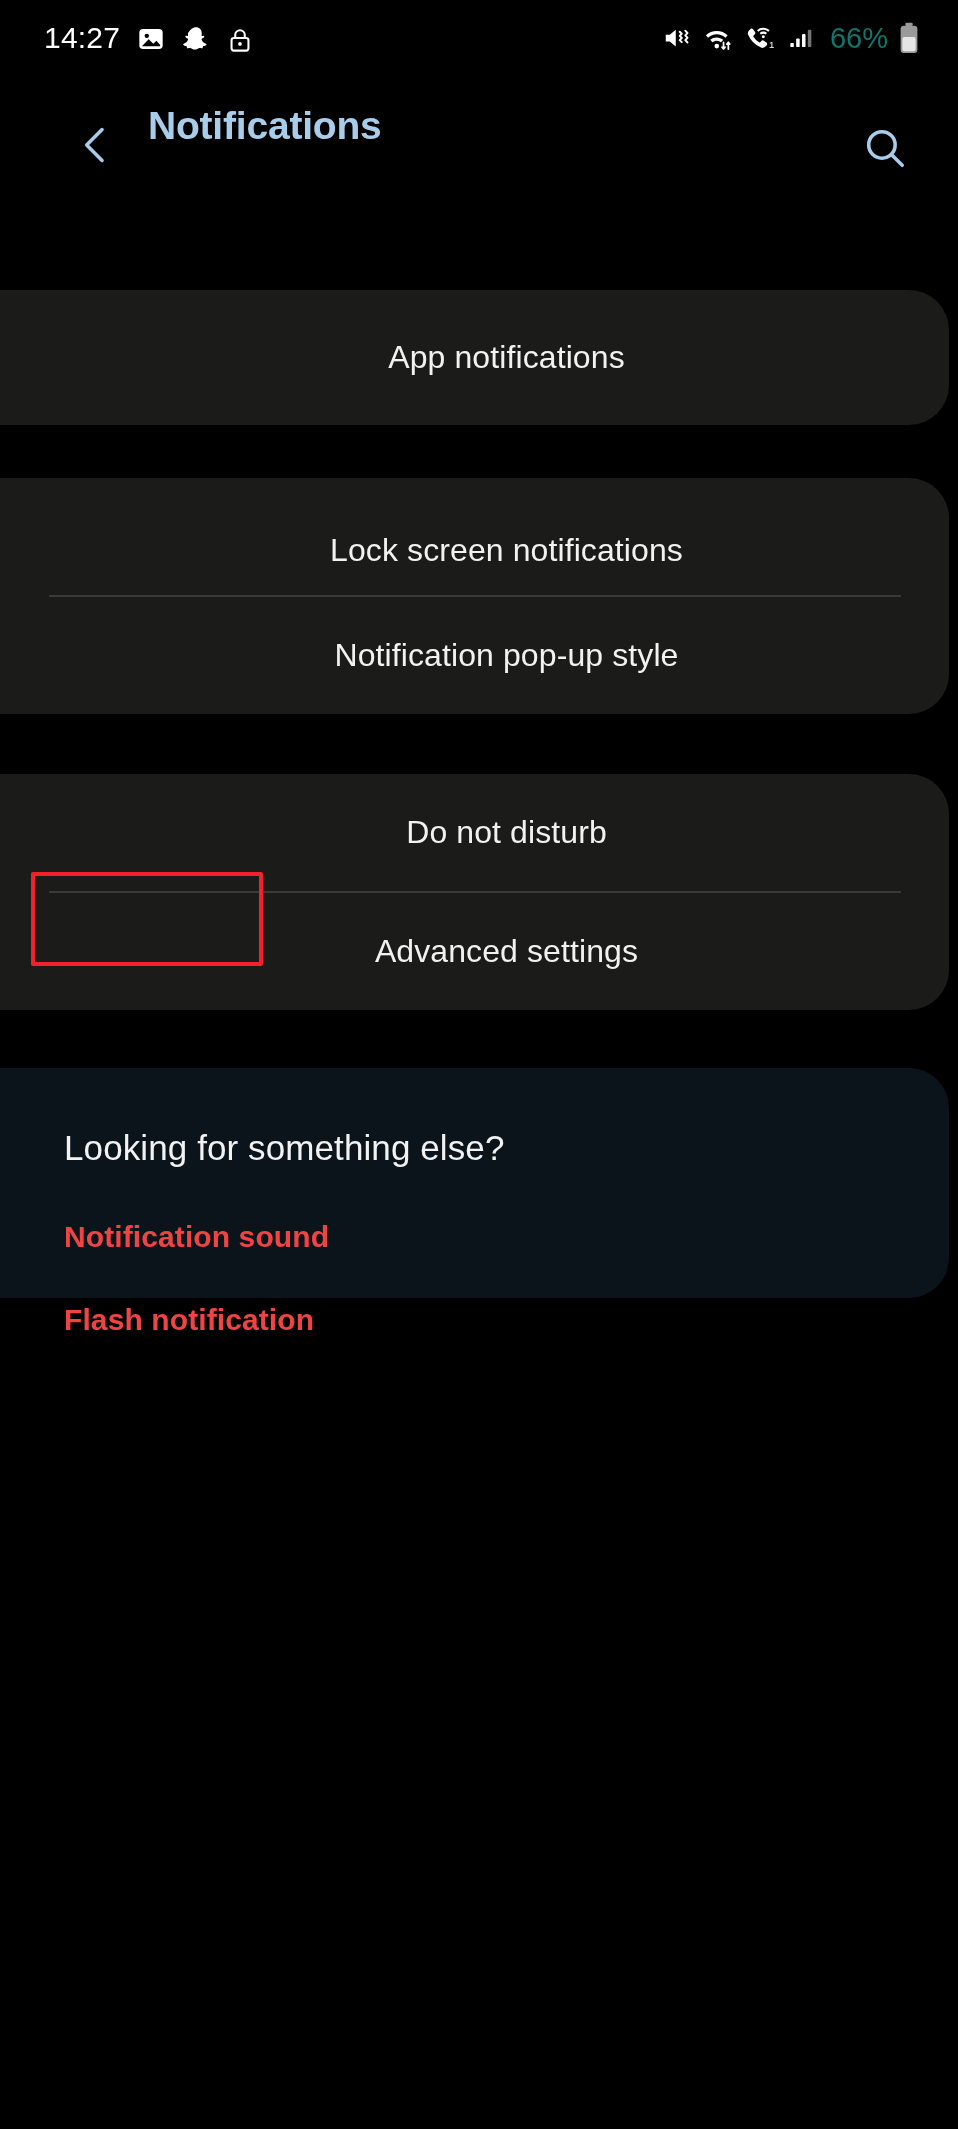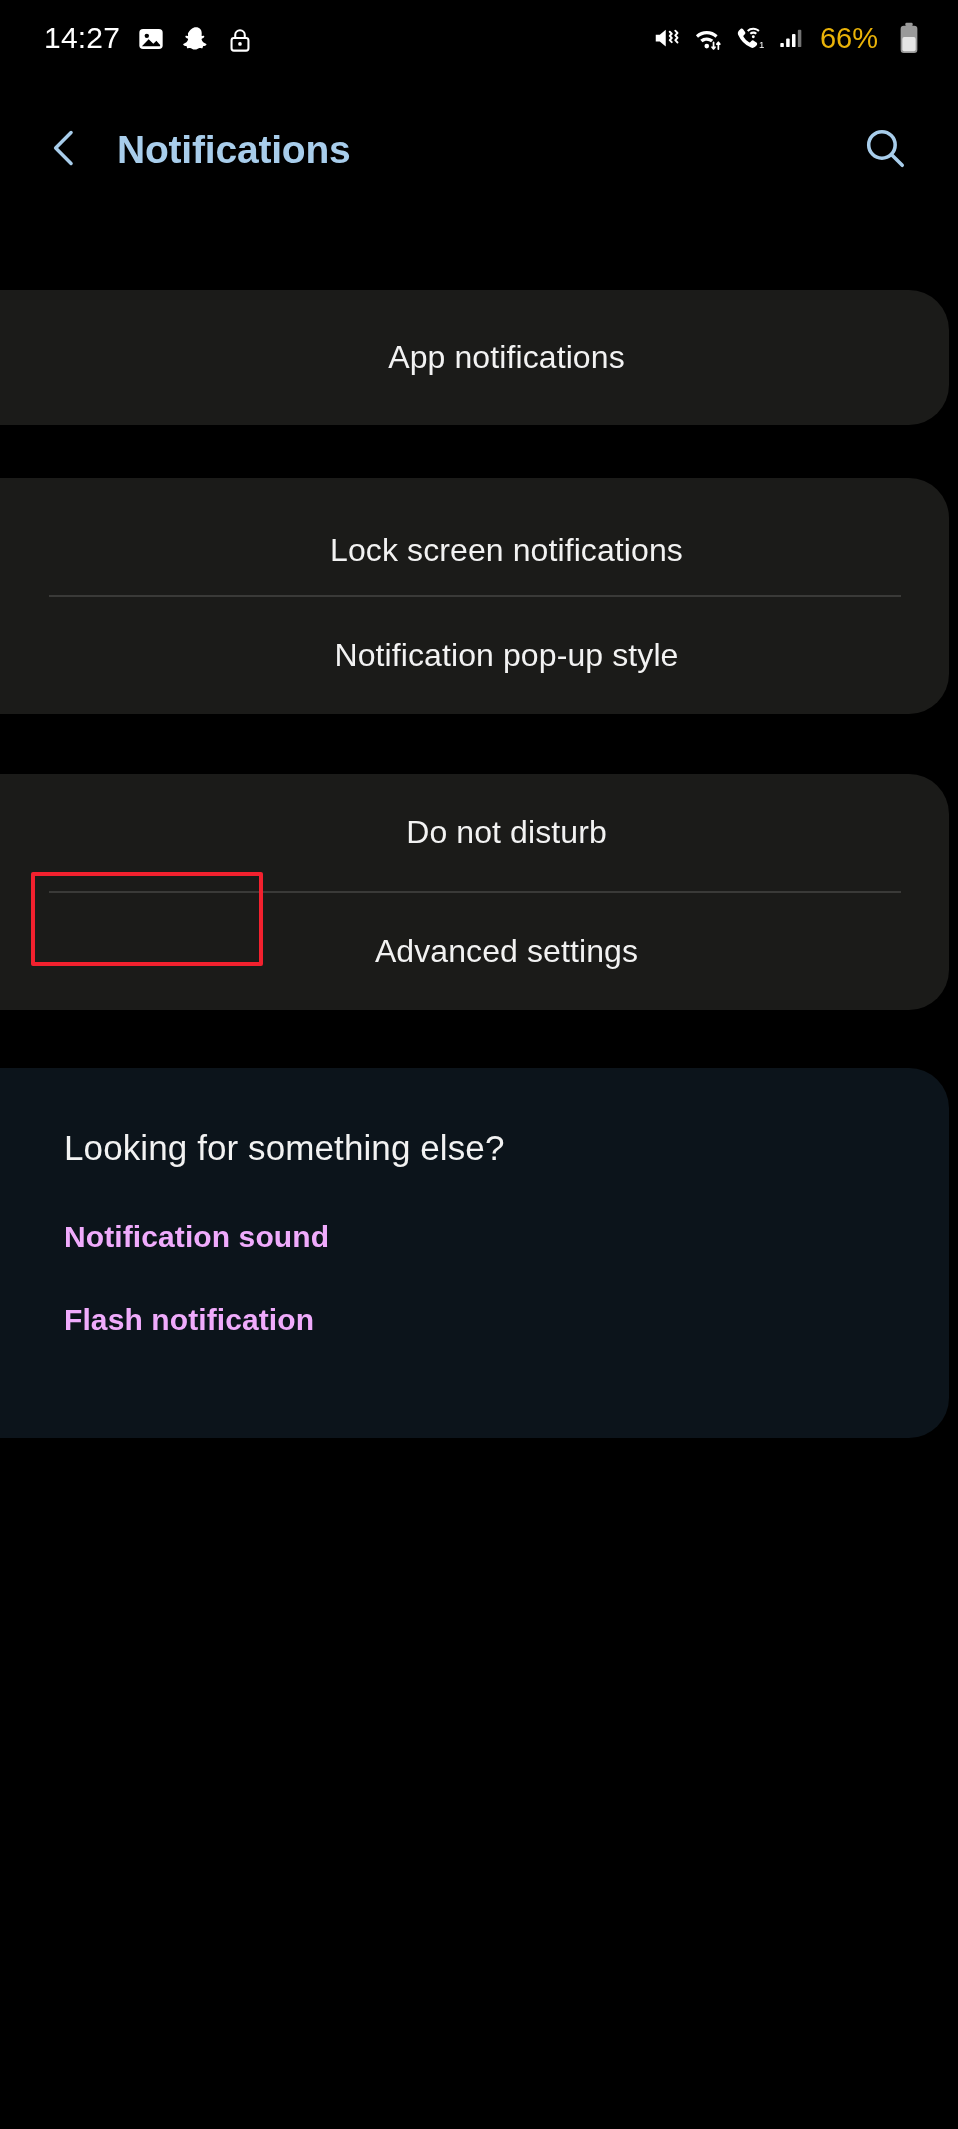--- a/index.html
+++ b/index.html
@@ -18,28 +18,28 @@
     padding:0 38px 0 44px;
   }
   .sb-left { display:flex; align-items:flex-end; gap:17px; }
   .sb-right { display:flex; align-items:center; gap:10px; }
   .sb-time {
     color:#ffffff; font-size:30px; font-weight:400; letter-spacing:0.2px;
     line-height:1;
   }
   .sb-ico { display:inline-flex; align-items:center; justify-content:center; }
   .sb-batt-text {
-    color:#eab308; font-size:29px; font-weight:500; letter-spacing:0px;
-    margin-left:4px; margin-right:10px;
+    color:#0f766e; font-size:29px; font-weight:500; letter-spacing:0px;
+    margin-left:4px; margin-right:0;
   }
 
   
   .header {
     position:absolute; top:104px; left:0; width:958px; height:92px;
-    display:flex; align-items:center;
+    display:flex; align-items:flex-start;padding-left:31px;
   }
   .back-btn {
     width:86px; height:86px; margin-left:22px;
     display:flex; align-items:center; justify-content:center;
     cursor:pointer;
   }
   .hdr-title {
     color:#a8cdeb; font-size:39px; font-weight:700;
     letter-spacing:-0.2px; margin-left:9px;
   }
@@ -89,28 +89,28 @@
 
   
   .highlight {
     position:absolute; left:31px; top:872px;
     width:232px; height:94px;
     border:4px solid #f3212e; border-radius:2px;
     pointer-events:none;
   }
 
   
-  #card-else { top:1068px; height:370px; }
+  #card-else { top:1068px; height:230px; }
   .else-title {
     position:absolute; left:64px; top:60px;
     color:#f2f2f2; font-size:35px; font-weight:400; letter-spacing:0.1px;
   }
   .else-link {
     position:absolute; left:64px;
-    color:#f0abfc; font-size:30px; font-weight:700; letter-spacing:0.1px;
+    color:#ef4444; font-size:30px; font-weight:700; letter-spacing:0.1px;
     cursor:pointer;
   }
   #link-sound { top:152px; }
   #link-flash { top:235px; }
 </style>
 </head>
 <body>
 
 <div class="screen">
 

